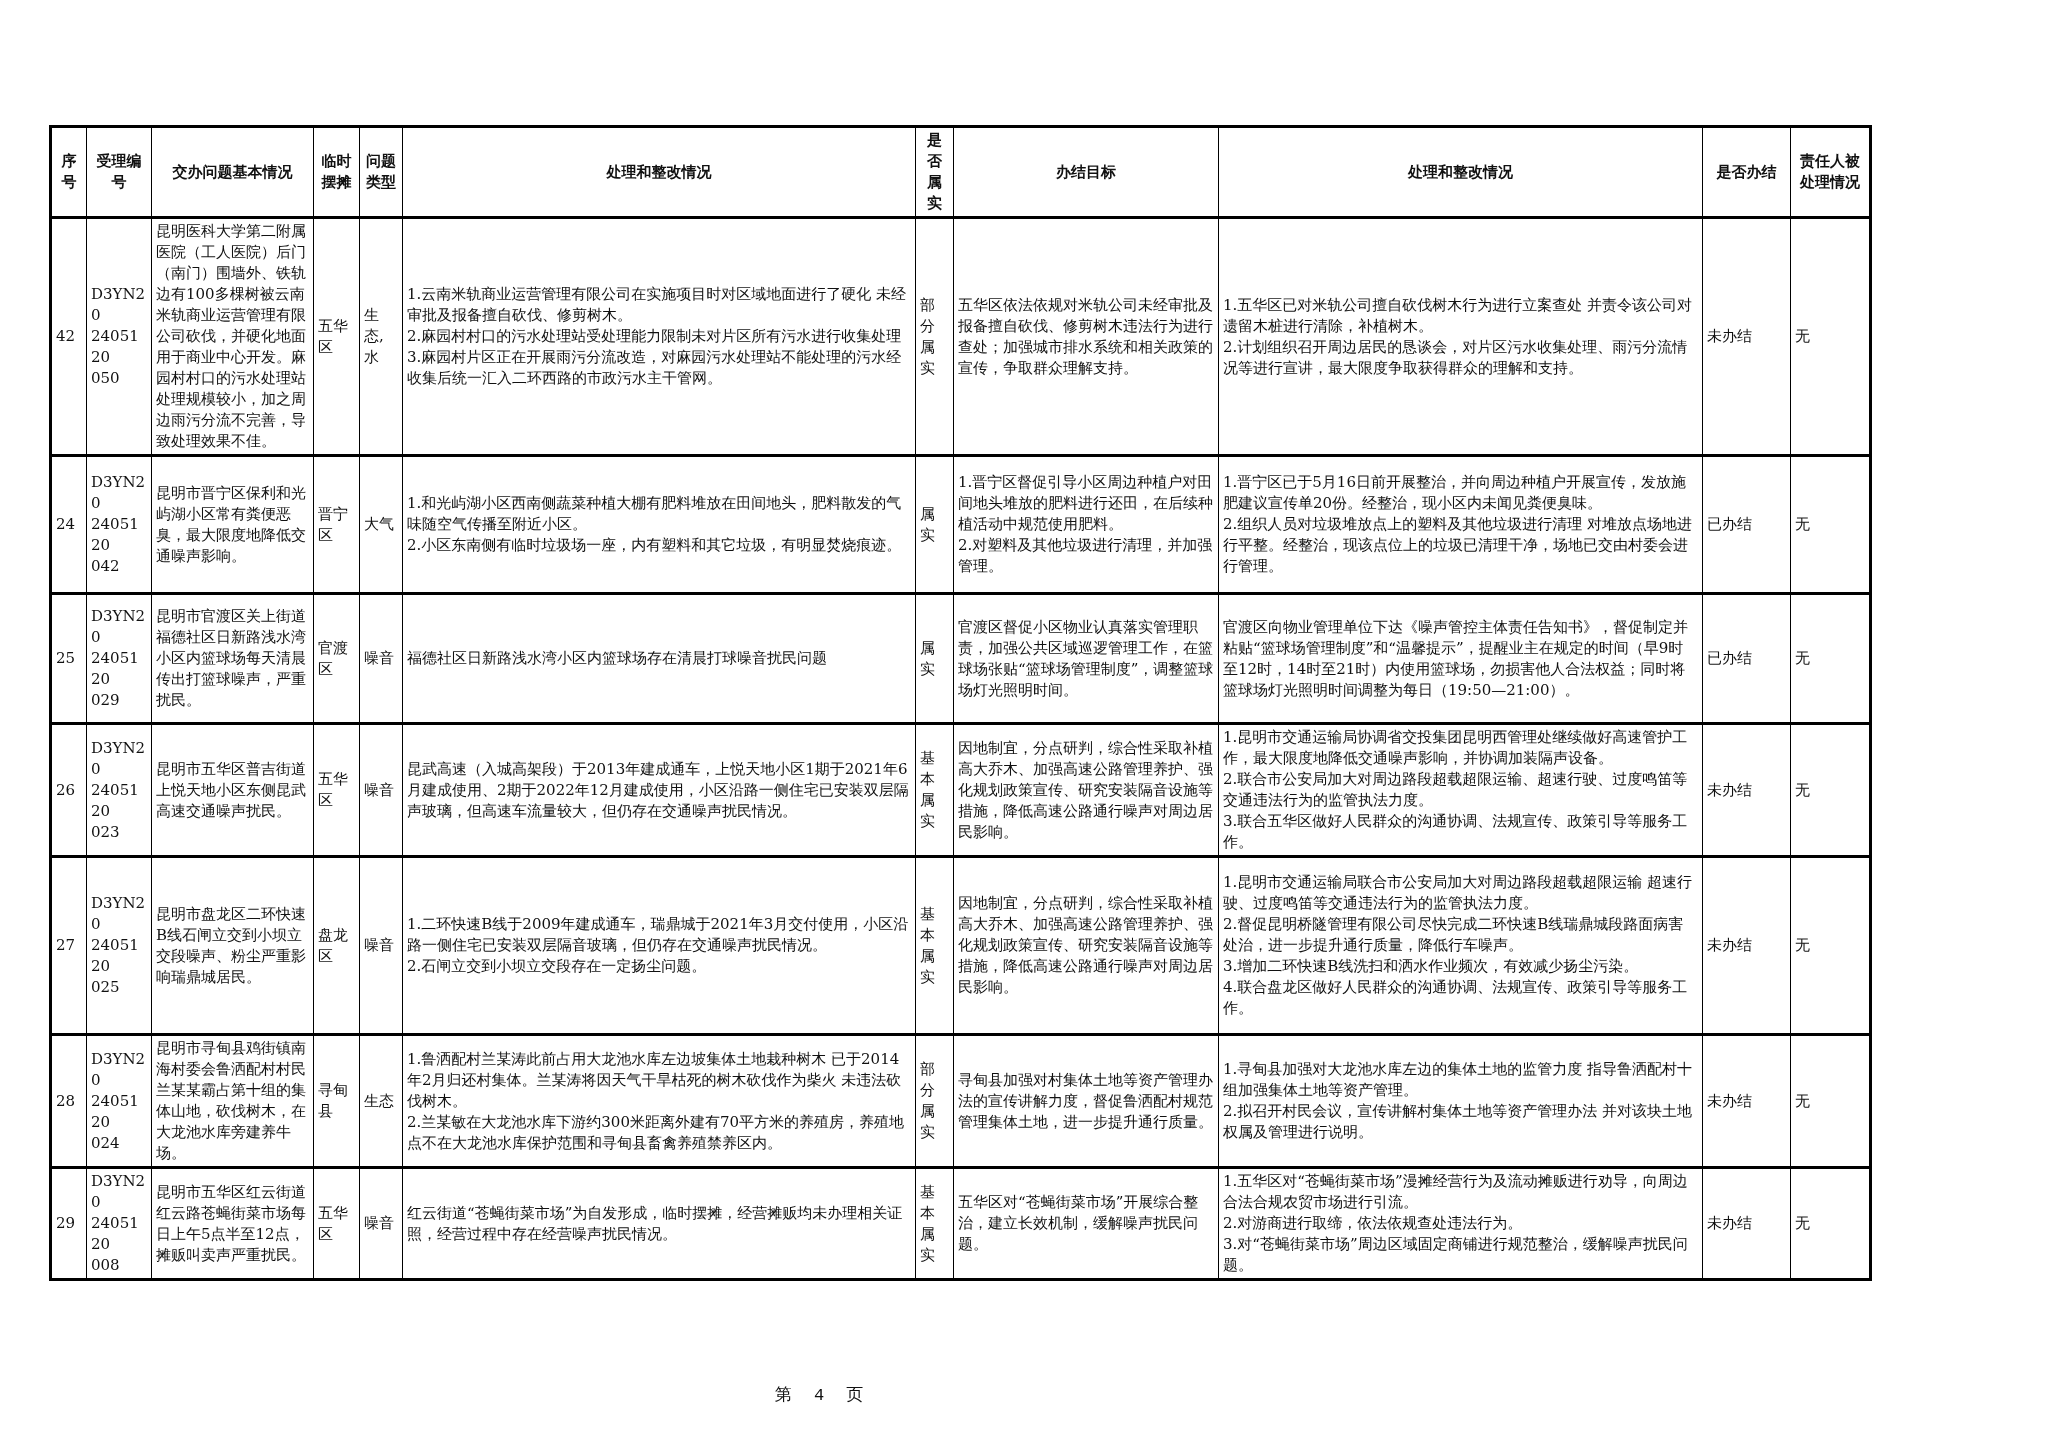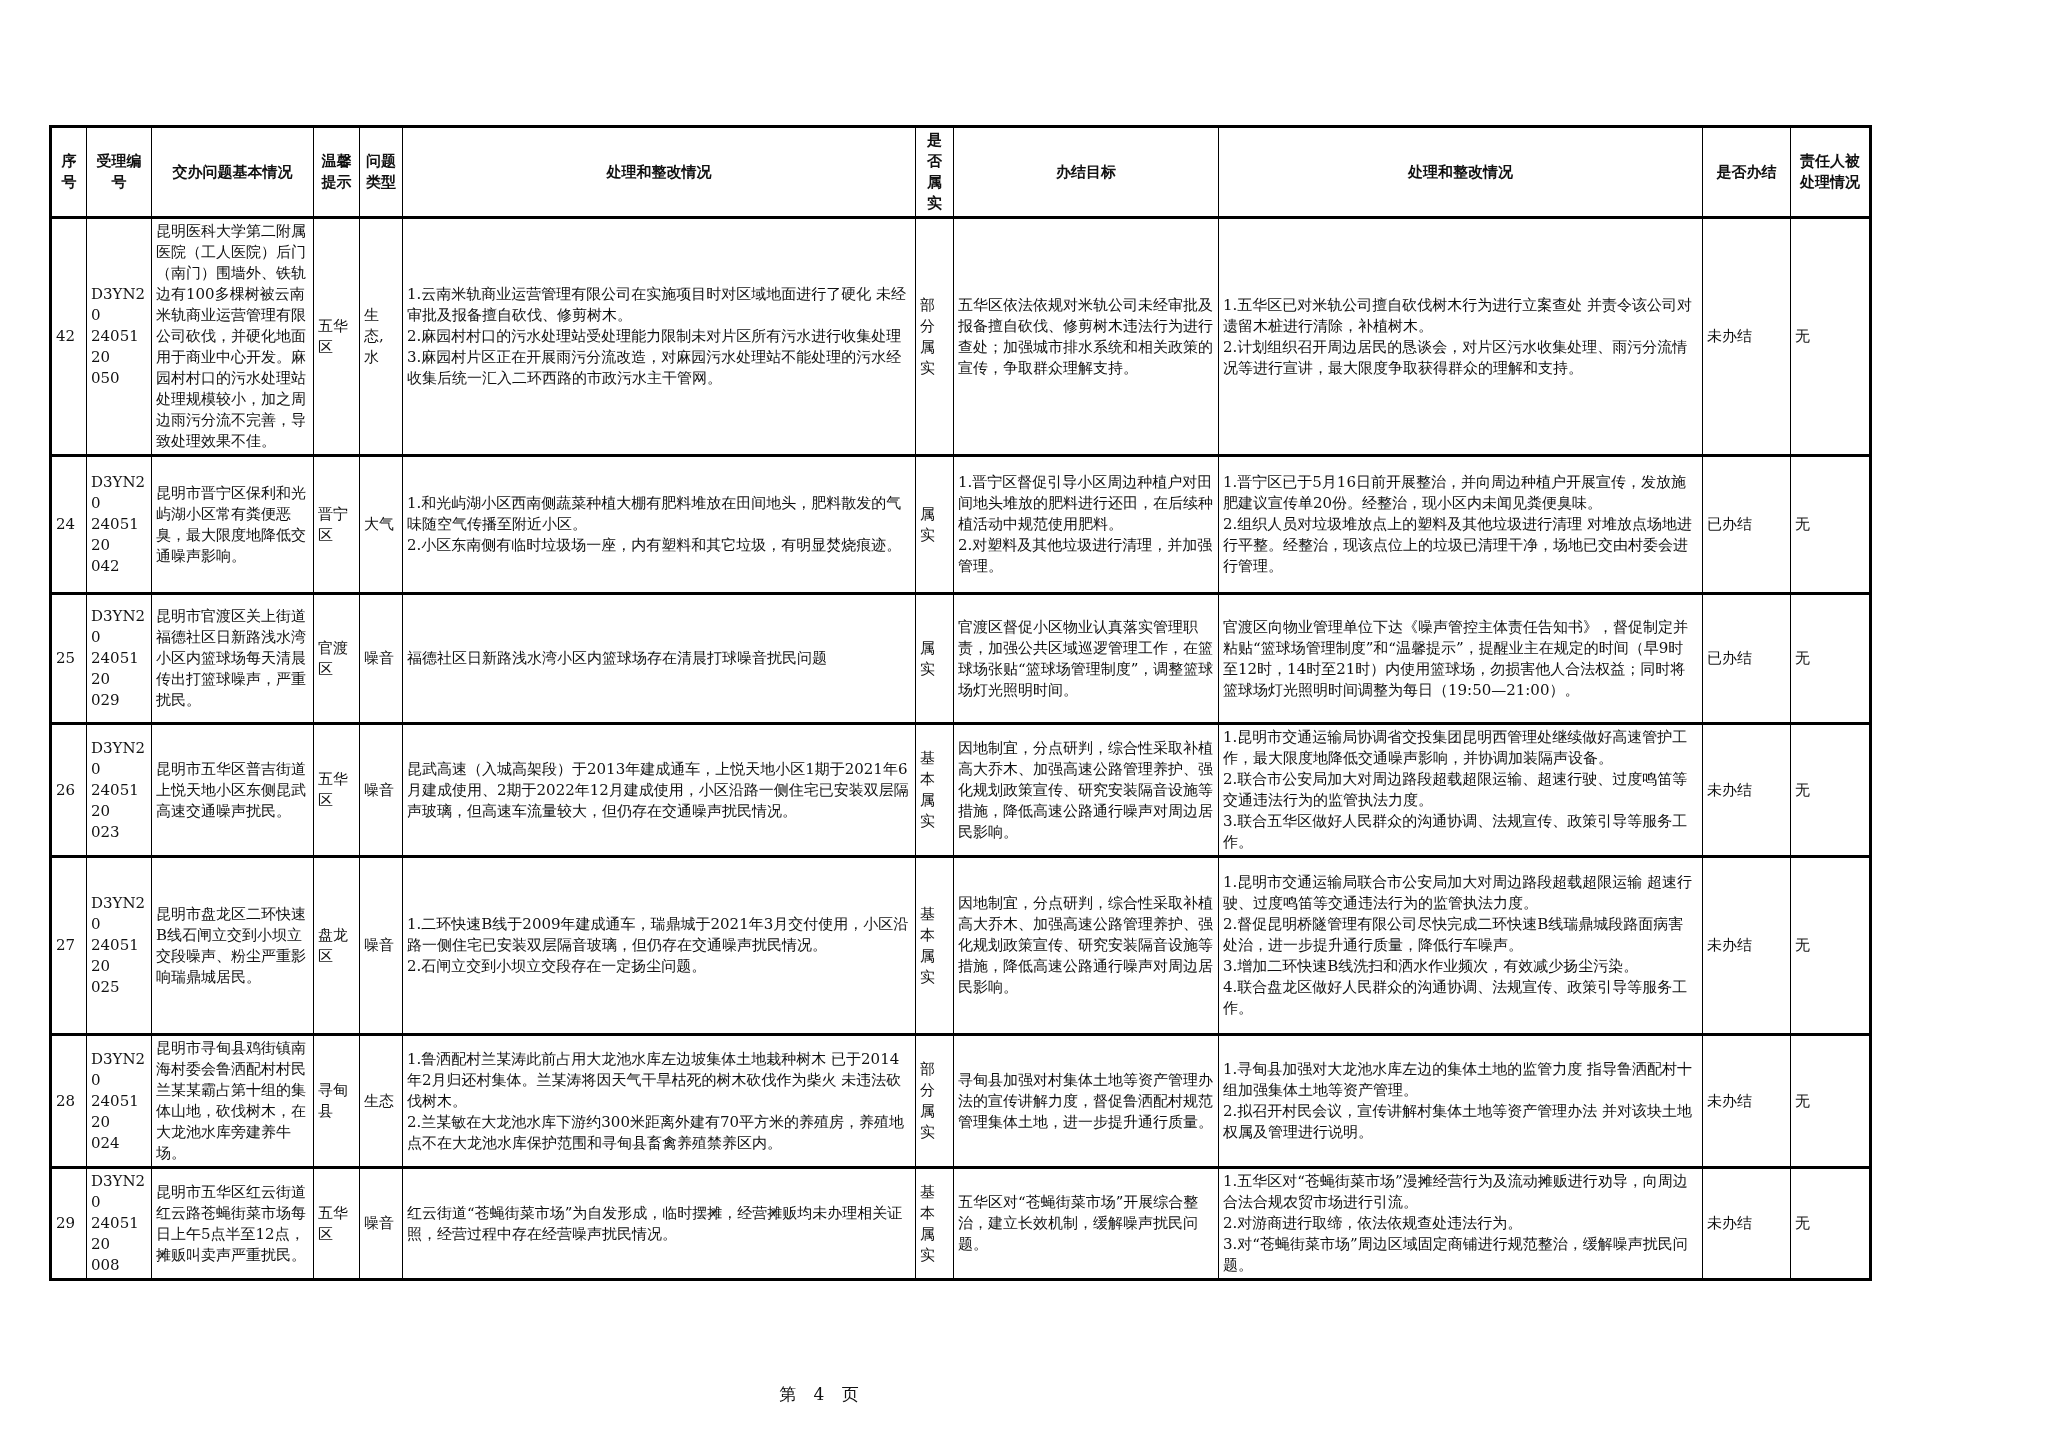--- a/index.html
+++ b/index.html
@@ -12,21 +12,21 @@
   }
   .page-table th, .page-table td {
     border: 1.5px solid #000; padding: 2px 4px; vertical-align: middle;
     font-size: 15px; line-height: 21px; word-break: break-all;
   }
   .page-table th { font-family: "DejaVu Sans", "Liberation Sans", sans-serif; font-weight: bold; height: 80px; text-align: center; font-size: 15px; }
   .page-table tbody tr { border-top: 3px solid #000; }
   .c { }
   .l { text-align: left; margin-left: 48px; }
   .pre { white-space: pre-line; }
-  .footer { position: absolute; top: 1383px; left: 0; width: 1644px; text-align: center; font-size: 17px; letter-spacing: 6px; }
+  .footer { position: absolute; top: 1383px; left: 0; width: 1644px; text-align: center; font-size: 17px; letter-spacing: 6px; font-family: Liberation Mono, monospace; }
 </style>
 </head>
 <body>
 
 <table class="page-table">
   <colgroup>
     <col style="width:36px">
     <col style="width:65px">
     <col style="width:162px">
     <col style="width:46px">
@@ -36,21 +36,21 @@
     <col style="width:265px">
     <col style="width:484px">
     <col style="width:88px">
     <col style="width:80px">
   </colgroup>
   <thead>
     <tr>
       <th>序号</th>
       <th>受理编号</th>
       <th>交办问题基本情况</th>
-      <th>温馨提示</th>
+      <th>临时摆摊</th>
       <th>问题类型</th>
       <th>处理和整改情况</th>
       <th>是否属实</th>
       <th>办结目标</th>
       <th>处理和整改情况</th>
       <th>是否办结</th>
       <th>责任人被处理情况</th>
     </tr>
   </thead>
   <tbody>

